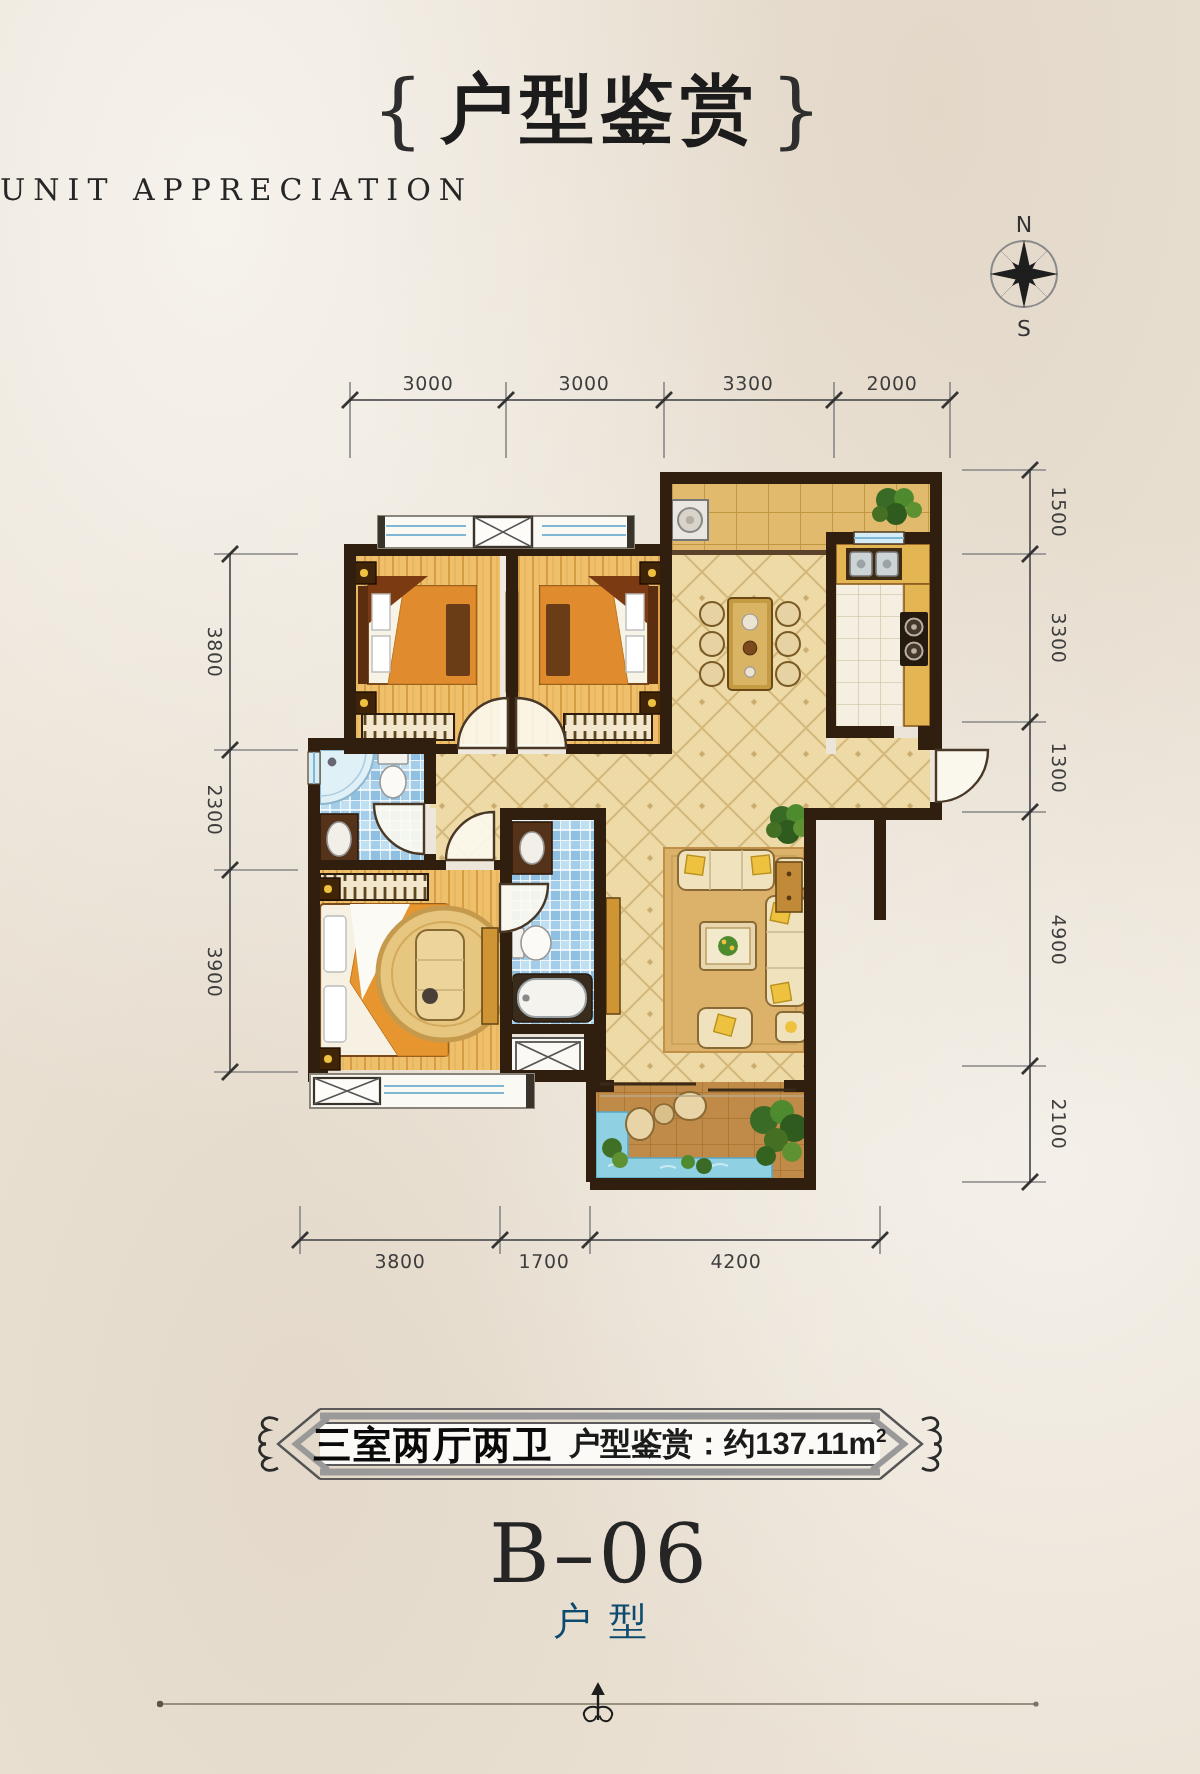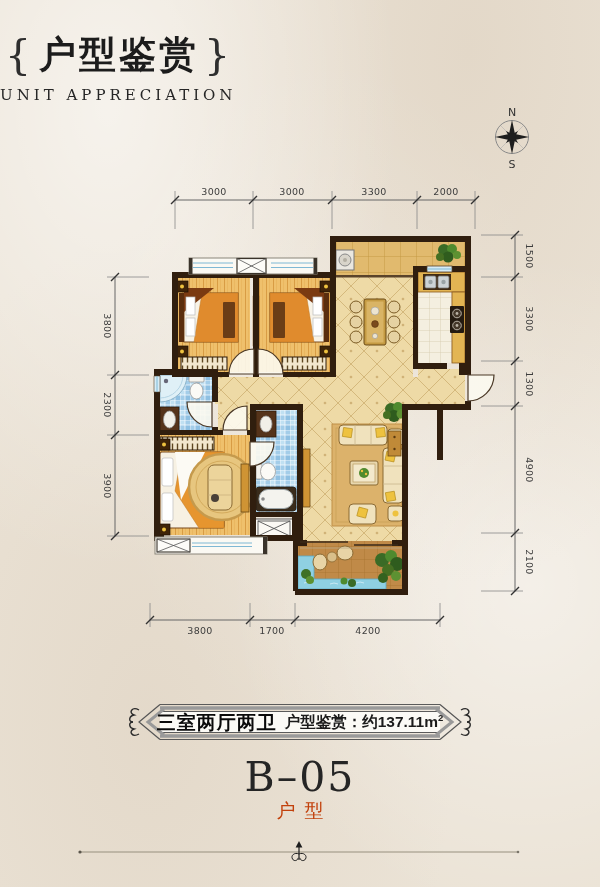--- a/index.html
+++ b/index.html
@@ -11,21 +11,21 @@
       radial-gradient(ellipse at 78% 6%, rgba(214,198,178,.38), transparent 45%),
       radial-gradient(ellipse at 88% 66%, rgba(255,255,255,.45), transparent 40%),
       radial-gradient(ellipse at 25% 82%, rgba(212,196,176,.32), transparent 48%),
       radial-gradient(ellipse at 55% 45%, rgba(255,255,255,.25), transparent 50%),
       #ebe3d6;
   }
   #plan-svg{position:absolute;left:0;top:0;}
   .dim{font-family:"DejaVu Sans", sans-serif;font-size:9.5px;fill:#3d3d3d;letter-spacing:.3px;}
   .compass-letter{font-family:"DejaVu Sans", sans-serif;font-size:11px;fill:#333;}
   .title-cn{
-    position:absolute;top:30px;left:0;width:600px;text-align:left;
+    position:absolute;top:30px;left:0;width:600px;text-align:center;
     font-family:"DejaVu Serif","Liberation Serif",serif;
     font-size:37px;color:#1c1c1c;letter-spacing:3px;font-weight:600;
   }
   .title-cn .brace{font-weight:200;font-size:41px;color:#2e2e2e;padding:0 5px;vertical-align:-2px;}
   .title-en{
     position:absolute;top:86px;left:0;width:600px;text-align:left;
     font-family:"DejaVu Serif","Liberation Serif",serif;
     font-size:15px;color:#262626;letter-spacing:4px;
   }
   .banner{position:absolute;left:128px;top:702px;width:344px;height:40px;}
@@ -38,21 +38,21 @@
   .banner-area{font-size:15.5px;font-weight:600;color:#1b1b1b;}
   .banner-area sup{font-size:9.5px;vertical-align:6px;}
   .unit-code{
     position:absolute;top:753px;left:0;width:600px;text-align:center;
     font-family:"DejaVu Serif","Liberation Serif",serif;
     font-size:41px;color:#252525;letter-spacing:2px;
   }
   .unit-type{
     position:absolute;top:798px;left:0;width:600px;text-align:center;
     font-family:"DejaVu Serif","Liberation Serif",serif;
-    font-size:19px;color:#c2410c;letter-spacing:9px;text-indent:9px;
+    font-size:19px;color:#0c4a6e;letter-spacing:9px;text-indent:9px;
   }
 </style>
 </head>
 <body>
 
 <div class="title-cn"><span class="brace">{</span><span>户型鉴赏</span><span class="brace">}</span></div>
 <div class="title-en">UNIT APPRECIATION</div>
 
 <svg id="plan-svg" width="600" height="887" viewBox="0 0 600 887" xmlns="http://www.w3.org/2000/svg">
   <defs>
@@ -506,14 +506,14 @@
       <path d="M11,32 C4,36 0,29 6,27 C1,26 0,20 5,20" fill="none" stroke="#2a2a2a" stroke-width="1.4"></path>
     </g>
     <use href="#endcap" transform="translate(344 0) scale(-1 1)"></use>
   </svg>
   <div class="banner-text">
     <span class="banner-rooms">三室两厅两卫</span>
     <span class="banner-area"><span>户型鉴赏：约137.11m</span><sup>2</sup></span>
   </div>
 </div>
 
-<div class="unit-code">B–05</div>
+<div class="unit-code">B–06</div>
 <div class="unit-type">户型</div>
 
 </body></html>

